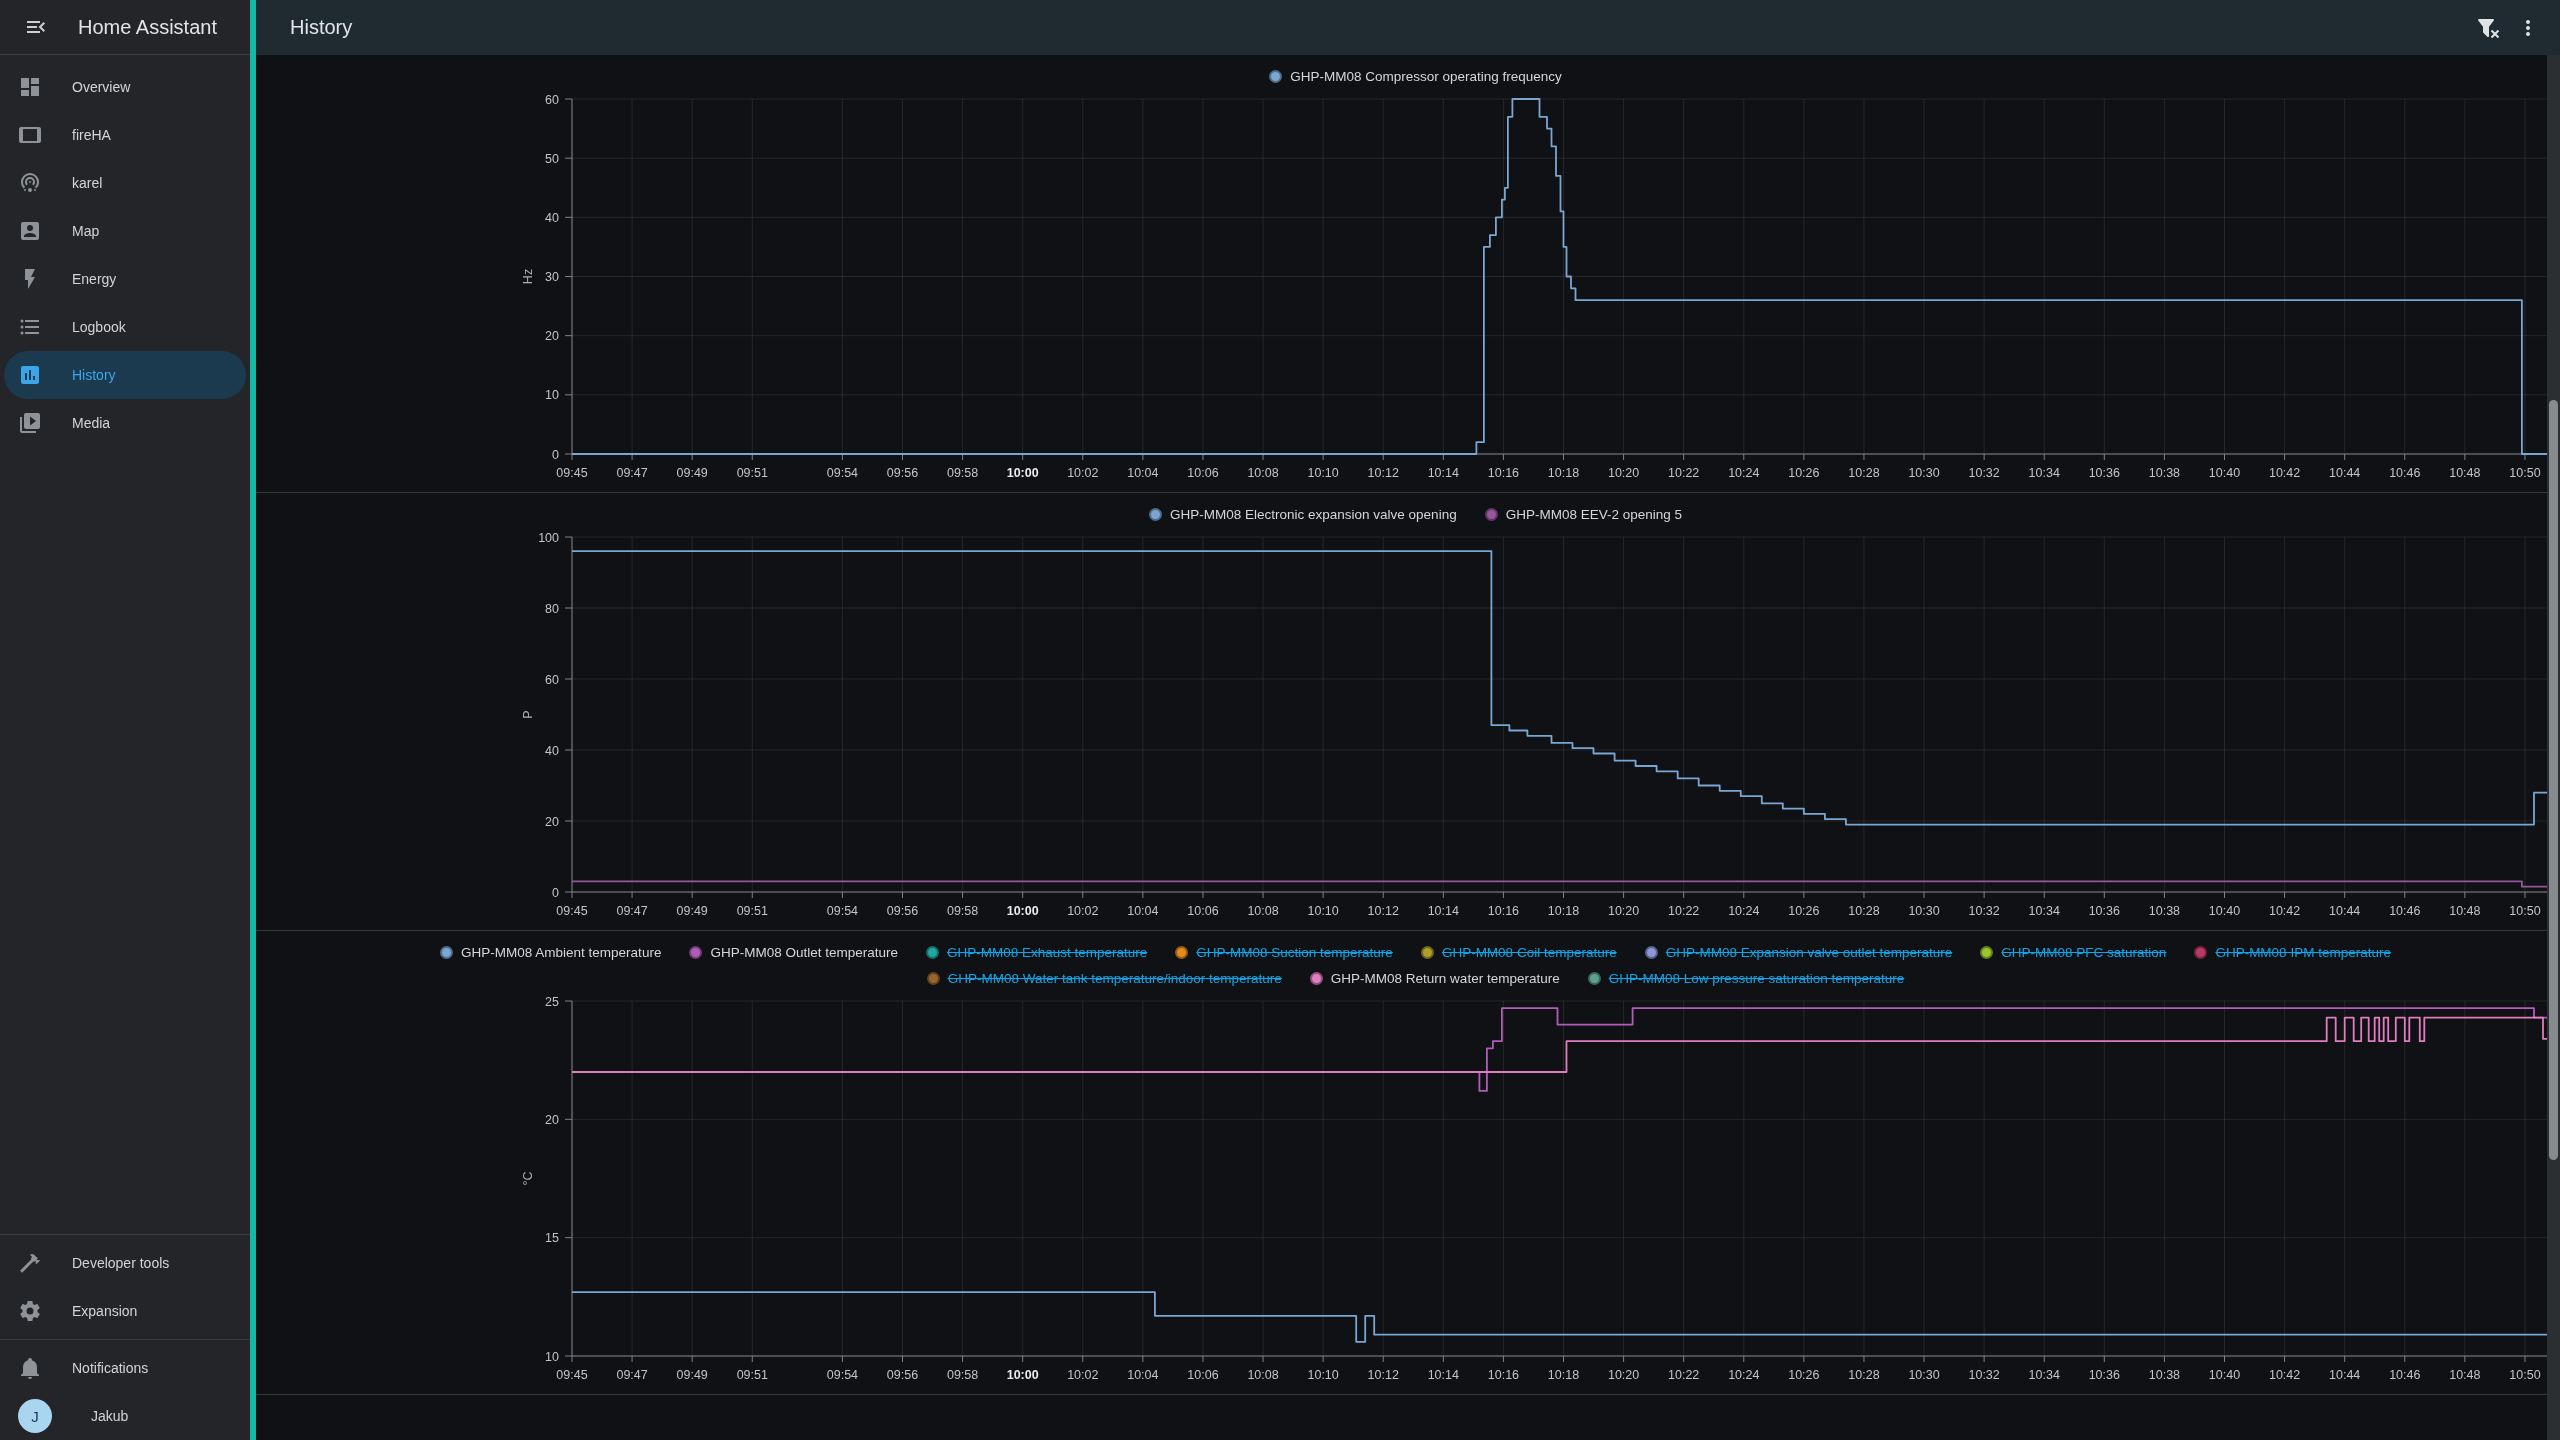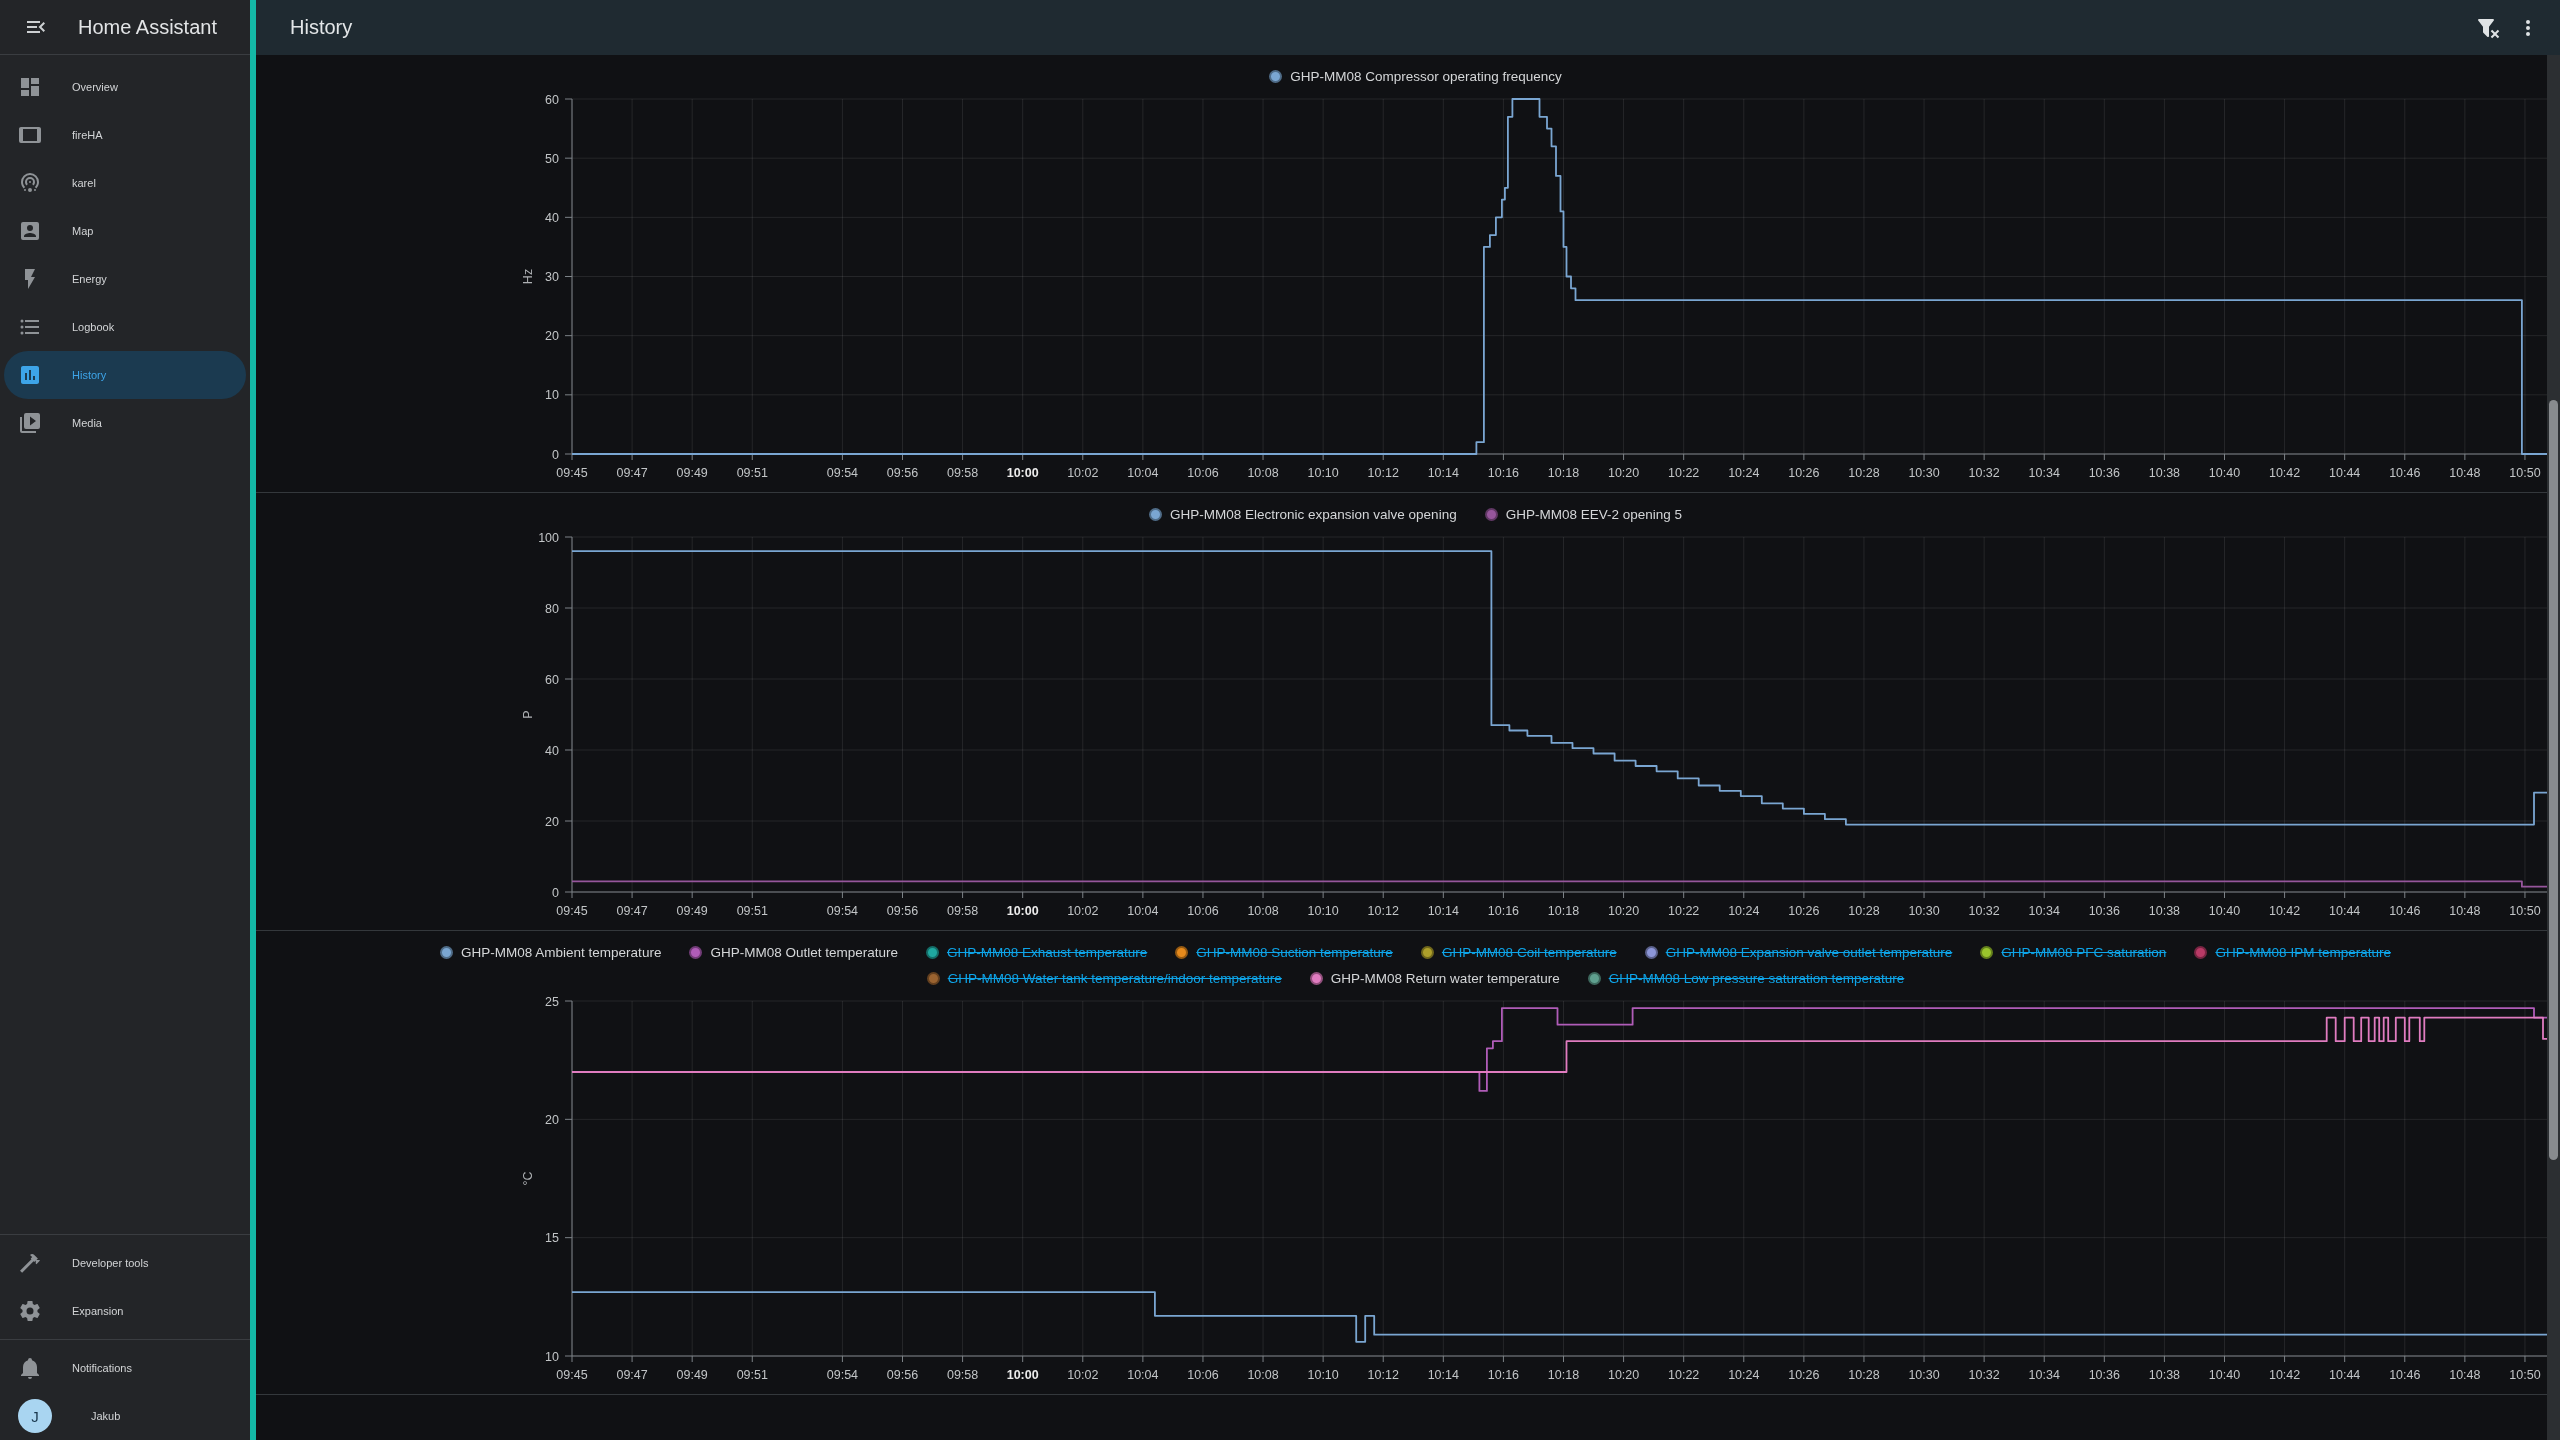--- a/index.html
+++ b/index.html
@@ -13,21 +13,21 @@
   .sb-header { height:55px; display:flex; align-items:center; padding:0 12px 0 16px;
     border-bottom:1px solid #3a3d41; flex-shrink:0; }
   .sb-title { color:#e2e4e6; font-size:20px; margin-left:22px; white-space:nowrap; }
   .icon-btn { width:40px; height:40px; display:flex; align-items:center; justify-content:center;
     border:none; background:transparent; cursor:pointer; flex-shrink:0; }
   .icon-btn svg { width:24px; height:24px; fill:#cdd0d2; }
   .sb-nav { padding-top:8px; }
   .sb-item { height:48px; display:flex; align-items:center; padding-left:14px; margin:0 4px;
     border-radius:24px; cursor:pointer; }
   .sb-item svg { width:24px; height:24px; fill:#8f9397; flex-shrink:0; }
-  .sb-item .lbl { color:#d2d4d6; font-size:11px; margin-left:30px; white-space:nowrap; }
+  .sb-item .lbl { color:#d2d4d6; font-size:14px; margin-left:30px; white-space:nowrap; }
   .sb-item.selected { background:#1b3a50; }
   .sb-item.selected svg { fill:#3da4e8; }
   .sb-item.selected .lbl { color:#3da4e8; }
   .sb-spacer { flex:1; }
   .sb-divider { border-top:1px solid #3a3d41; margin:4px 0; }
   .sb-bottom { padding-bottom:0; }
   .avatar { width:34px; height:34px; border-radius:50%; display:flex; align-items:center;
     justify-content:center; font-size:15px; color:#18364c; flex-shrink:0; margin-left:-5px; }
   .sb-item.user { padding-left:19px; }
   .sb-item.user .lbl { margin-left:39px; }

